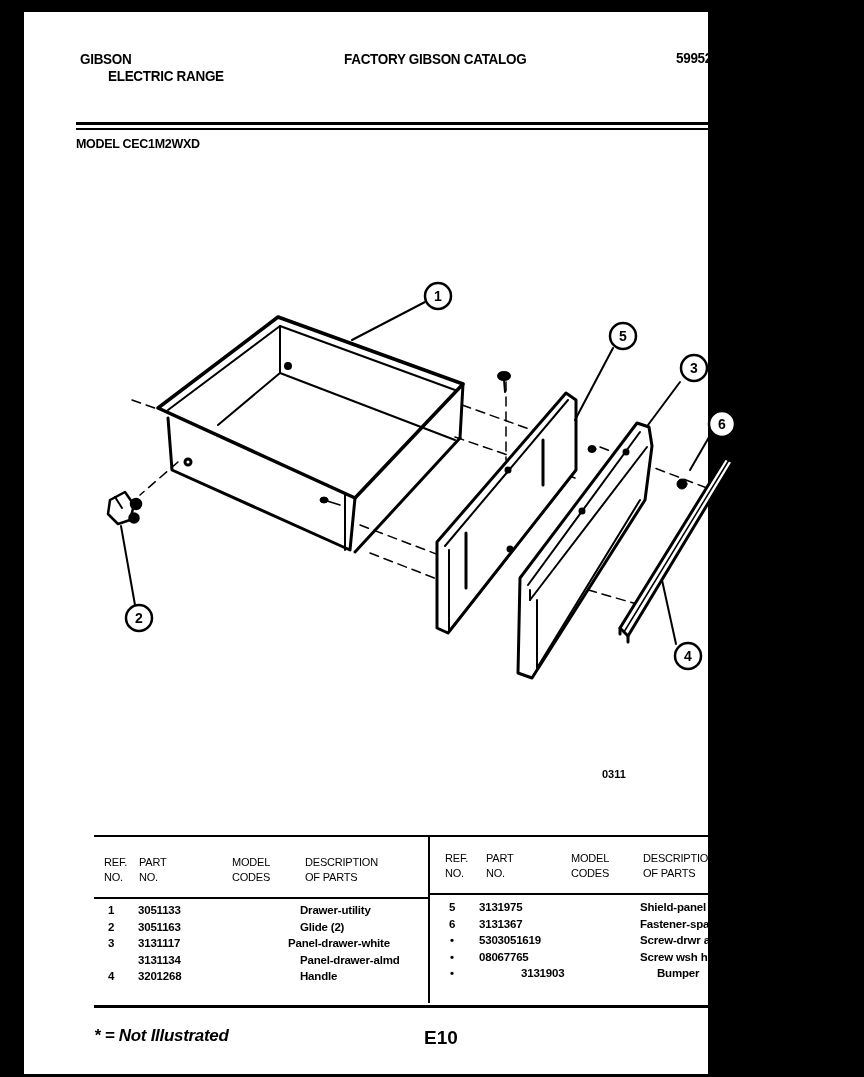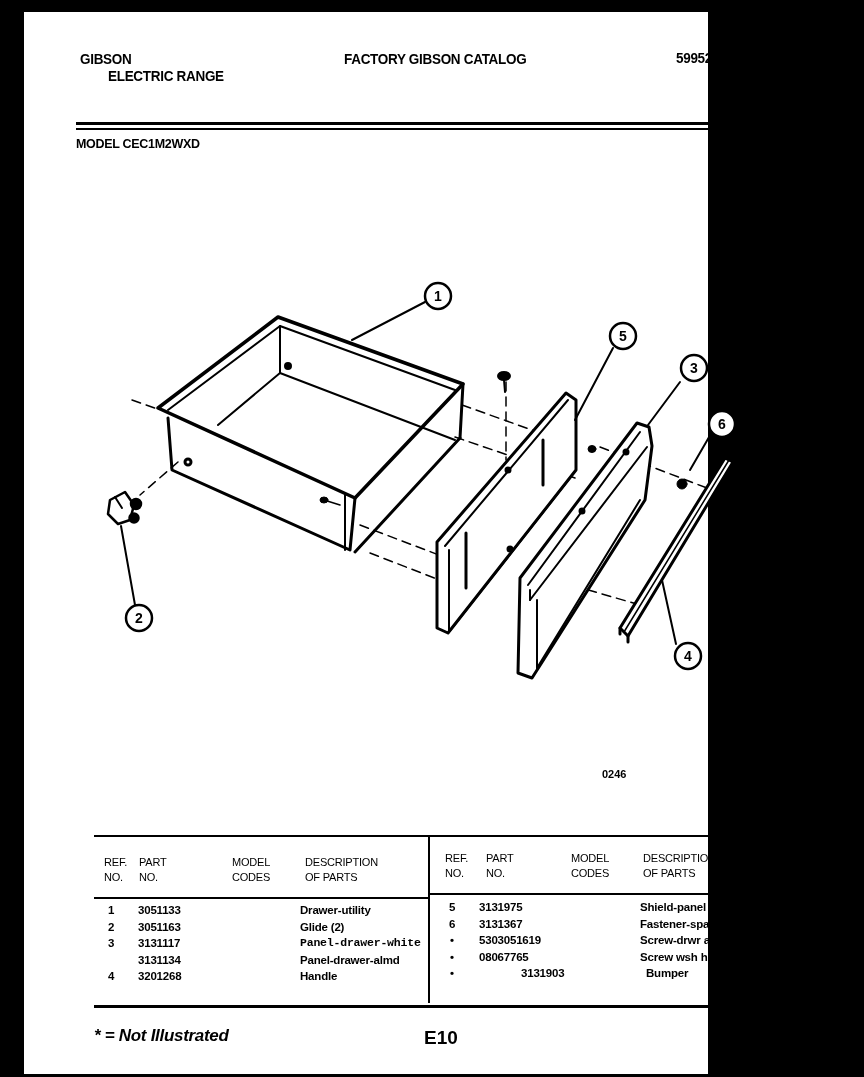--- a/index.html
+++ b/index.html
@@ -132,21 +132,21 @@
     <g font-size="14" text-anchor="middle" fill="#000">
       <text x="438" y="301">1</text>
       <text x="139" y="623">2</text>
       <text x="694" y="373">3</text>
       <text x="688" y="661">4</text>
       <text x="623" y="341">5</text>
       <text x="722" y="429">6</text>
     </g>
   </svg>
 
-  <div class="abs b" style="left:578px; top:756px; font-size:11px;">0246</div>
+  <div class="abs b" style="left:578px; top:756px; font-size:11px;">0311</div>
 
   <div class="rule-thick" style="left:70px; top:823px; width:676px; height:2px;"></div>
   <div class="vline" style="left:404px; top:823px; height:168px;"></div>
 
   <div class="abs th" style="left:80px; top:843px;">
       <div>REF.</div>
       <div>NO.</div>
     </div>
   <div class="abs th" style="left:115px; top:843px;">
       <div>PART</div>
@@ -188,21 +188,21 @@
       <span class="abs" style="left:196px;">Drawer-utility</span>
     </div>
     <div class="td" style="position:relative; height:16.5px;">
       <span class="abs" style="left:4px;">2</span>
       <span class="abs" style="left:34px;">3051163</span>
       <span class="abs" style="left:196px;">Glide (2)</span>
     </div>
     <div class="td" style="position:relative; height:16.5px;">
       <span class="abs" style="left:4px;">3</span>
       <span class="abs" style="left:34px;">3131117</span>
-      <span class="abs" style="left:196px;font-family:Liberation Mono, monospace;">Panel-drawer-white</span>
+      <span class="abs" style="left:184px;">Panel-drawer-white</span>
     </div>
     <div class="td" style="position:relative; height:16.5px;">
       <span class="abs" style="left:4px;"></span>
       <span class="abs" style="left:34px;">3131134</span>
       <span class="abs" style="left:196px;">Panel-drawer-almd</span>
     </div>
     <div class="td" style="position:relative; height:16.5px;">
       <span class="abs" style="left:4px;">4</span>
       <span class="abs" style="left:34px;">3201268</span>
       <span class="abs" style="left:196px;">Handle</span>
@@ -226,21 +226,21 @@
       <span class="abs" style="left:195px;">Screw-drwr assy (9)</span>
     </div>
     <div class="td" style="position:relative; height:16.5px;">
       <span class="abs" style="left:5px;">•</span>
       <span class="abs" style="left:34px;">08067765</span>
       <span class="abs" style="left:195px;">Screw wsh hd (2)</span>
     </div>
     <div class="td" style="position:relative; height:16.5px;">
       <span class="abs" style="left:5px;">•</span>
       <span class="abs" style="left:44px;margin-left:32px;">3131903</span>
-      <span class="abs" style="left:201px;">Bumper</span>
+      <span class="abs" style="left:212px;">Bumper</span>
     </div>
   </div>
 
   <div class="rule-thick" style="left:70px; top:993px; width:676px; height:2.5px;"></div>
 
   <div class="abs b" style="left:70px; top:1014px; font-size:17px; letter-spacing:-0.3px;font-style:italic;">* = Not Illustrated</div>
   <div class="abs b" style="left:400px; top:1015px; font-size:19px;">E10</div>
   <div class="abs b" style="left:722px; top:1013px; font-size:11px;">2/82</div>
 </div>
 

